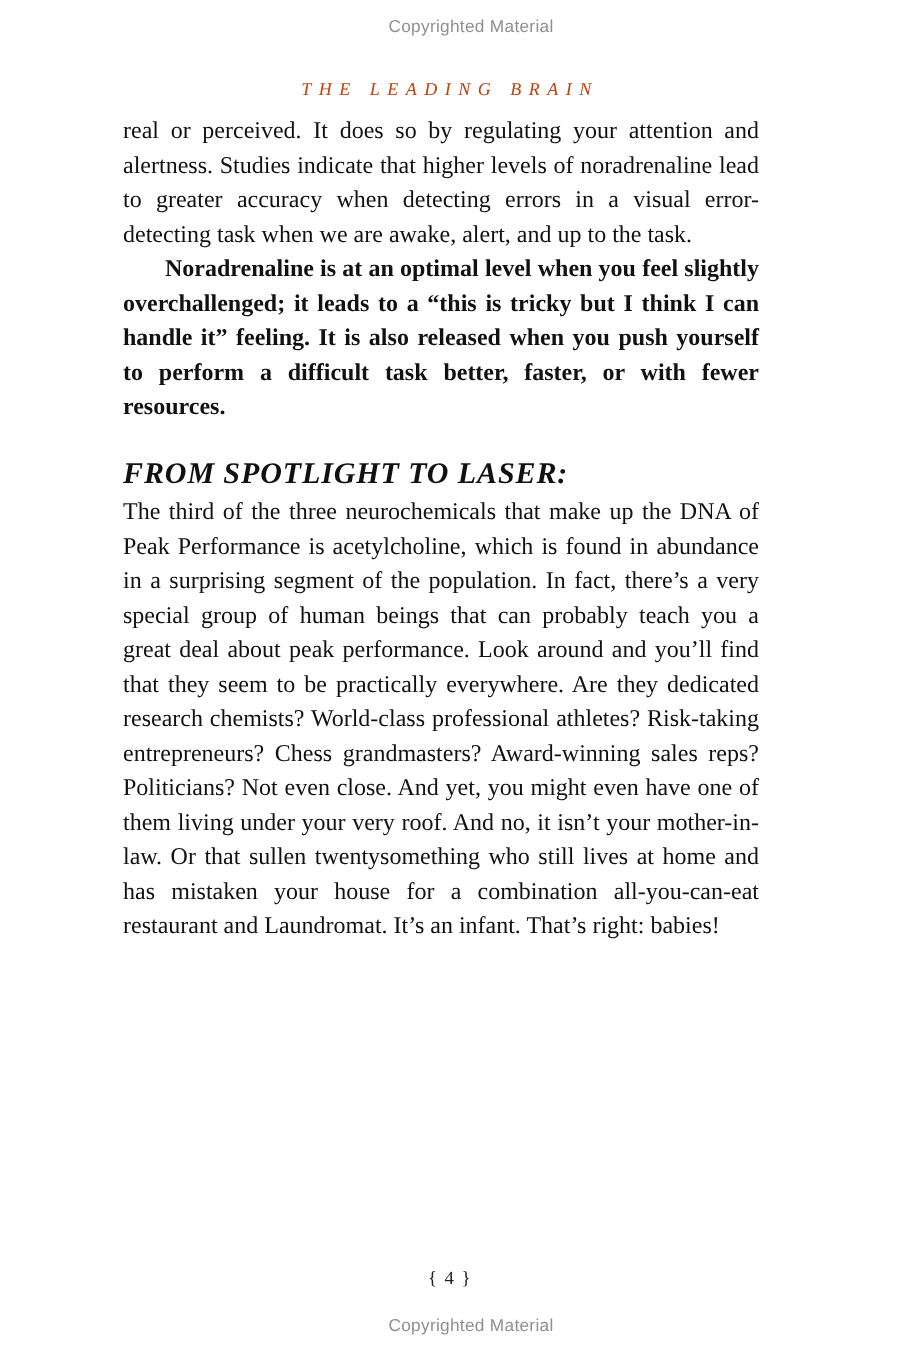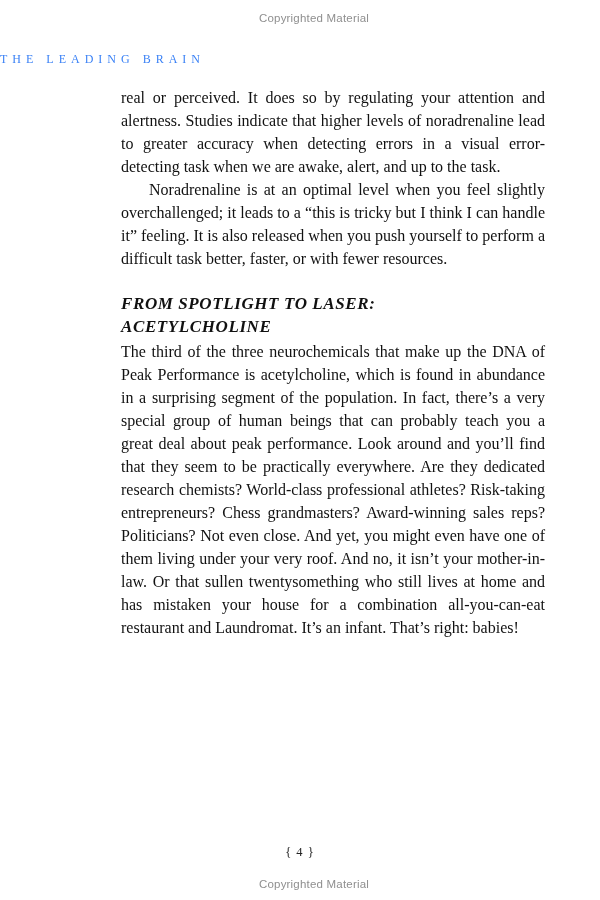--- a/index.html
+++ b/index.html
@@ -26,48 +26,50 @@
     color: #8f8f8f;
     letter-spacing: 0.2px;
   }
   .copyright.top { top: 12px; }
   .copyright.bottom { bottom: 10px; }
   .running-header {
     position: absolute;
     top: 52px;
     left: 0;
     width: 100%;
+    text-align: center;
     font-size: 12px;
     letter-spacing: 5px;
-    color: #3b82f6;
+    color: #c2410c;
     font-weight: normal;
+    font-style: italic;
   }
   .text-block {
     position: absolute;
-    top: 86px;
+    top: 76px;
     left: 82px;
     width: 424px;
-    margin-left: 39px;
   }
   .para {
     font-size: 16px;
     line-height: 23px;
     text-align: justify;
     margin: 0;
     color: #111;
   }
   .para.indent {
     text-indent: 28px;
+    font-weight: bold;
   }
   .section-heading {
     margin-top: 22px;
     margin-bottom: 2px;
     font-weight: bold;
     font-style: italic;
-    font-size: 17px;
+    font-size: 20px;
     line-height: 23px;
     letter-spacing: 0.6px;
     color: #111;
   }
   .page-number {
     position: absolute;
     bottom: 40px;
     left: 0;
     width: 100%;
     text-align: center;
@@ -86,21 +88,20 @@
   <div class="running-header">THE LEADING BRAIN</div>
 
   <div class="text-block">
 
     <p class="para">real or perceived. It does so by regulating your attention and alertness. Studies indicate that higher levels of noradrenaline lead to greater accuracy when detecting errors in a visual error-detecting task when we are awake, alert, and up to the task.</p>
 
     <p class="para indent">Noradrenaline is at an optimal level when you feel slightly overchallenged; it leads to a “this is tricky but I think I can handle it” feeling. It is also released when you push yourself to perform a difficult task better, faster, or with fewer resources.</p>
 
     <div class="section-heading">
       <div>FROM SPOTLIGHT TO LASER:</div>
-      <div>ACETYLCHOLINE</div>
     </div>
 
     <p class="para">The third of the three neurochemicals that make up the DNA of Peak Performance is acetylcholine, which is found in abundance in a surprising segment of the population. In fact, there’s a very special group of human beings that can probably teach you a great deal about peak performance. Look around and you’ll find that they seem to be practically everywhere. Are they dedicated research chemists? World-class professional athletes? Risk-taking entrepreneurs? Chess grandmasters? Award-winning sales reps? Politicians? Not even close. And yet, you might even have one of them living under your very roof. And no, it isn’t your mother-in-law. Or that sullen twentysomething who still lives at home and has mistaken your house for a combination all-you-can-eat restaurant and Laundromat. It’s an infant. That’s right: babies!</p>
 
 
   </div>
 
   <div class="page-number">{ 4 }</div>
 
   <div class="copyright bottom">Copyrighted Material</div>

